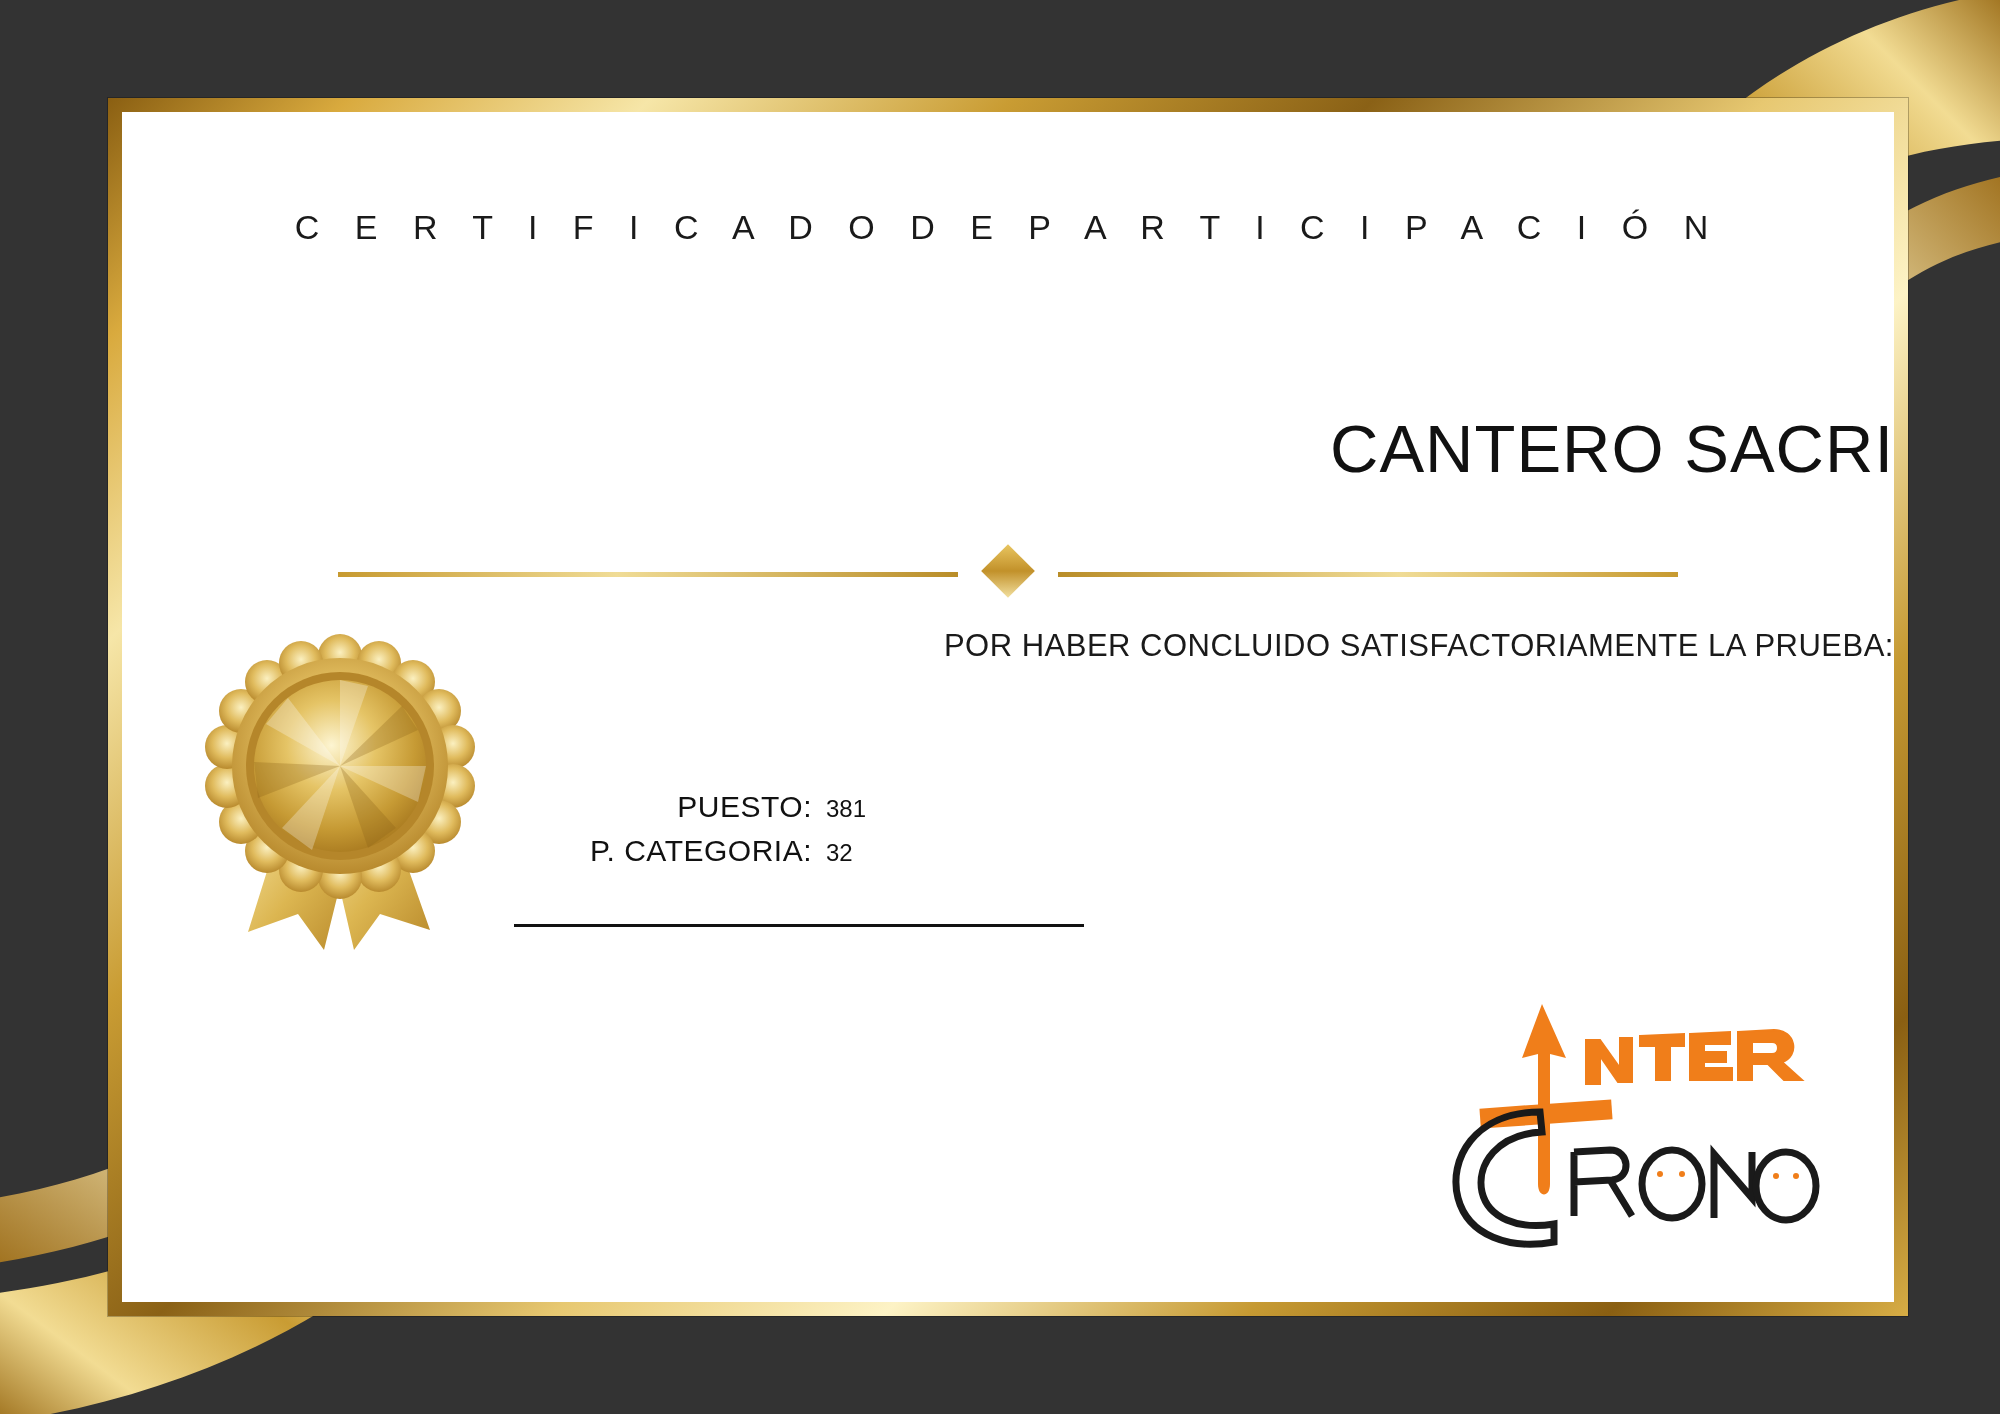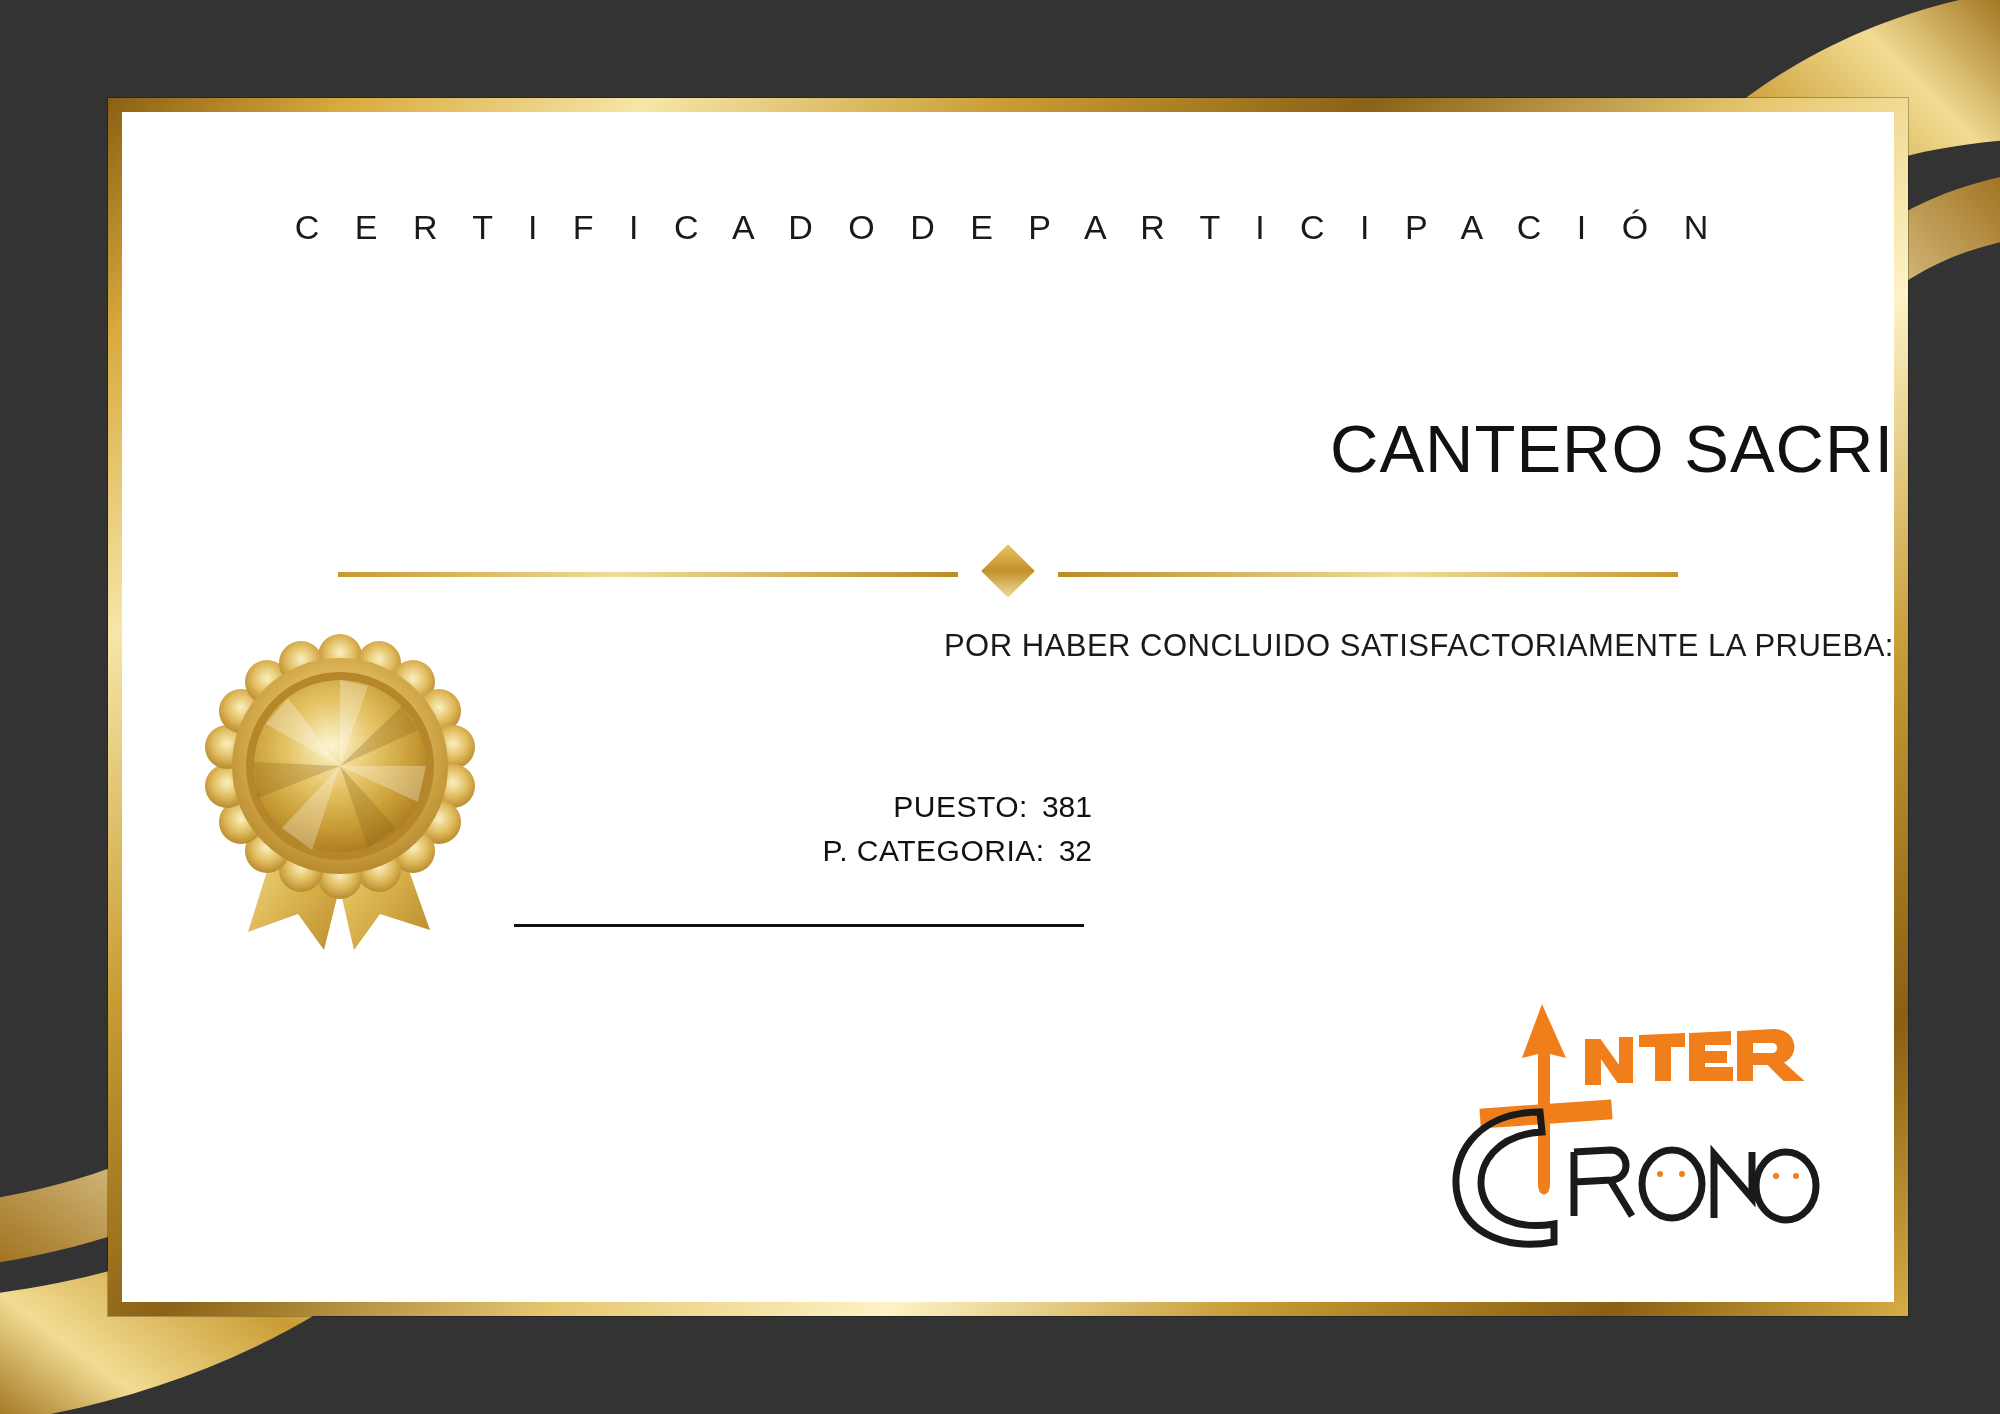--- a/index.html
+++ b/index.html
@@ -138,30 +138,29 @@
     left: 390px;
     top: 678px;
     width: 580px;
   }
   .result-row {
     display: flex;
     align-items: baseline;
     margin-bottom: 10px;
     font-size: 30px;
     color: #111;
-    justify-content: flex-end;
   }
   .result-label {
     width: 300px;
     text-align: right;
     padding-right: 14px;
     letter-spacing: 0.5px;
   }
   .result-value {
-    font-size: 30px;
+    font-size: 24px;
     color: #111;
   }
   .results-rule {
     position: absolute;
     left: 392px;
     top: 812px;
     width: 570px;
     height: 3px;
     background: #111;
   }

